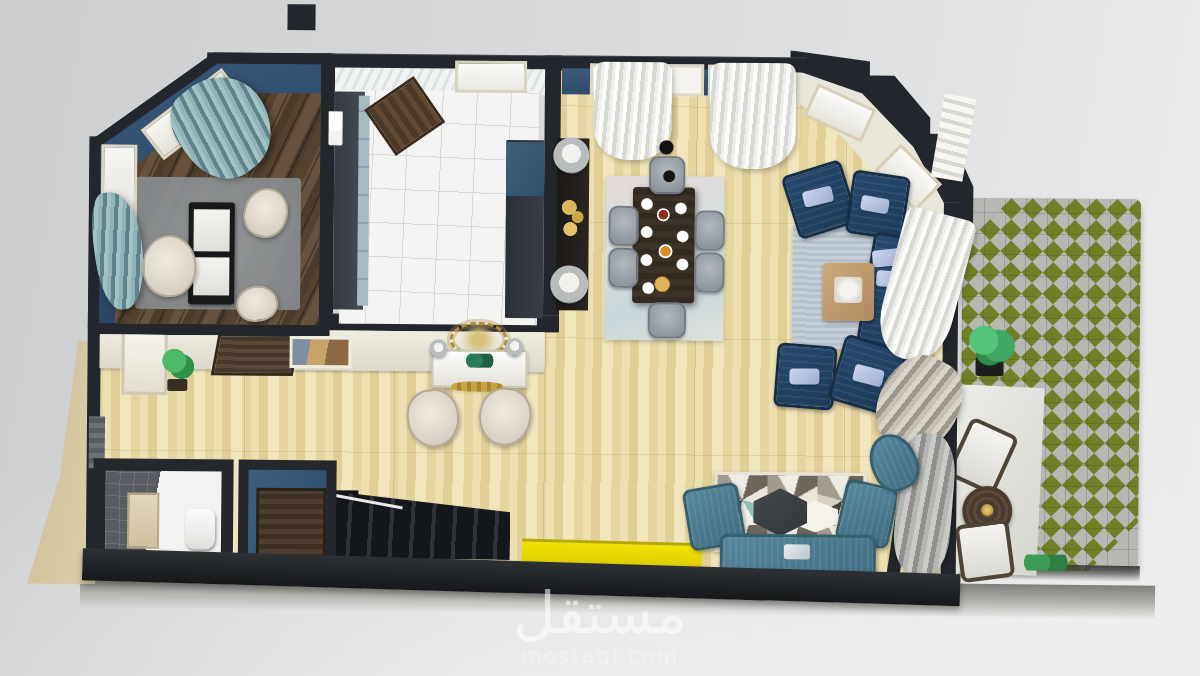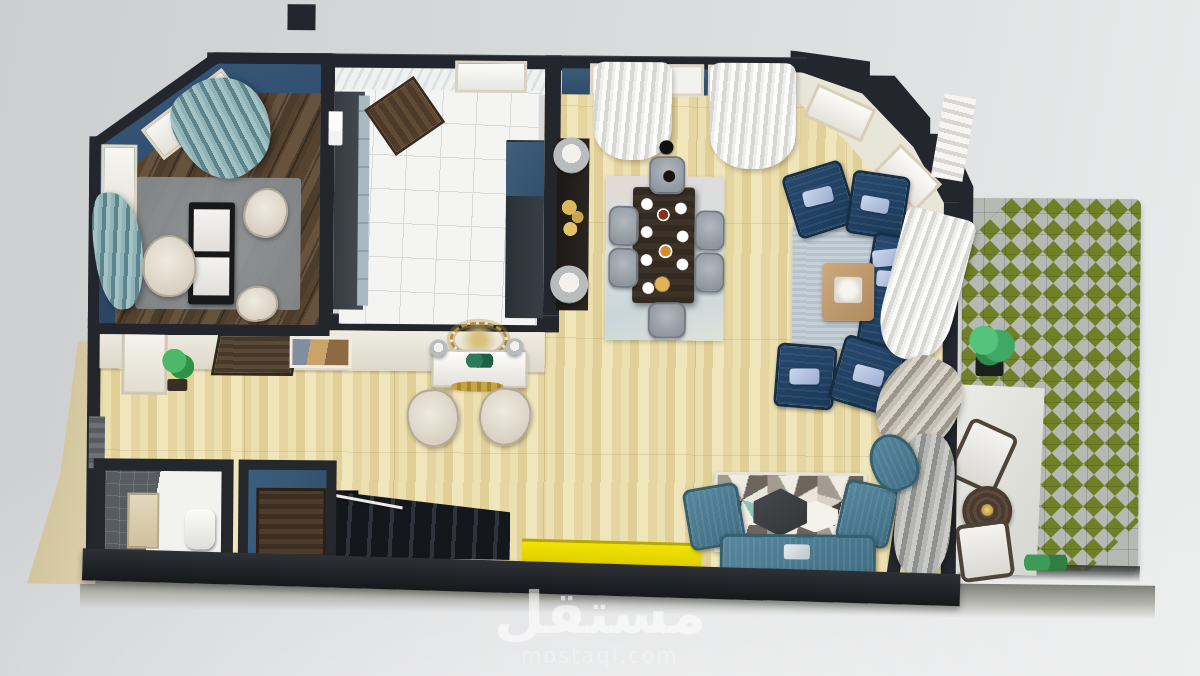--- a/index.html
+++ b/index.html
@@ -38,21 +38,21 @@
   .teal-curtain{background:repeating-linear-gradient(100deg,#8fb3b6 0 4px,#5d848b 4px 8px,#a3c2c4 8px 12px);border-radius:35% 60% 55% 45%/45% 50% 60% 50%;box-shadow:2px 3px 6px rgba(0,0,0,.35);}
   .white-curtain{background:repeating-linear-gradient(95deg,#fbfbfa 0 4px,#d7d7d3 4px 8px,#ededeb 8px 11px);border-radius:10px 10px 45% 45%/10px 10px 32% 32%;box-shadow:2px 3px 5px rgba(0,0,0,.22);}
   .beige-curtain{background:repeating-linear-gradient(100deg,#d9d4c9 0 5px,#9d978b 5px 10px,#c6c0b4 10px 15px);border-radius:42%/52%;box-shadow:2px 3px 6px rgba(0,0,0,.3);}
   .gray-curtain{background:repeating-linear-gradient(96deg,#c9c9c6 0 5px,#8f918f 5px 10px,#b5b6b3 10px 15px);border-radius:40%/30%;box-shadow:2px 3px 6px rgba(0,0,0,.3);}
   .geo-rug{background:repeating-conic-gradient(from 15deg,#6e655c 0 12.5%,#ebe6dc 0 25%,#8fc0ba 0 37.5%,#f3f0e9 0 50%,#46413b 0 62.5%,#d8d2c6 0 75%,#a39b90 0 87.5%,#efece4 0 100%);background-size:50px 50px;border:3px solid #e7e3d9;box-shadow:0 2px 4px rgba(0,0,0,.25);}
   .hex{clip-path:polygon(50% 0,100% 28%,100% 72%,50% 100%,0 72%,0 28%);}
   .gold-ring{border:3px solid #b08d3f;border-radius:50%;box-shadow:0 0 0 3px rgba(176,141,63,.35), inset 0 0 0 2px rgba(176,141,63,.4);background:radial-gradient(circle,#d9c27c 20%,rgba(0,0,0,0) 60%);}
   .lampdrum{background:radial-gradient(circle at 50% 45%,#f2f1ee 0 35%,#b9bcbd 36% 70%,#8e9294 71%);border-radius:50%;box-shadow:0 2px 3px rgba(0,0,0,.3);}
   .plate{background:radial-gradient(circle,#fff 55%,#dcdcda 70%);border-radius:50%;}
   .watermark{left:0;right:0;top:584px;text-align:center;color:rgba(255,255,255,.5);pointer-events:none;}
-  .watermark .brand{font-size:58px;font-weight:bold;line-height:1;text-shadow:0 0 2px rgba(255,255,255,.15);}
+  .watermark .brand{font-size:58px;font-weight:normal;line-height:1;text-shadow:0 0 2px rgba(255,255,255,.15);}
   .watermark .site{font-size:21px;letter-spacing:2px;color:rgba(255,255,255,.30);margin-top:2px;}
 </style>
 </head>
 <body>
 
 <div class="stage">
 
   <div class="a" style="left:80px;top:580px;width:1075px;height:34px;transform:rotate(.6deg);background:linear-gradient(#7e7f78,#b4b5ae 55%,rgba(236,237,237,0));"></div>
 
   <div class="plan">

